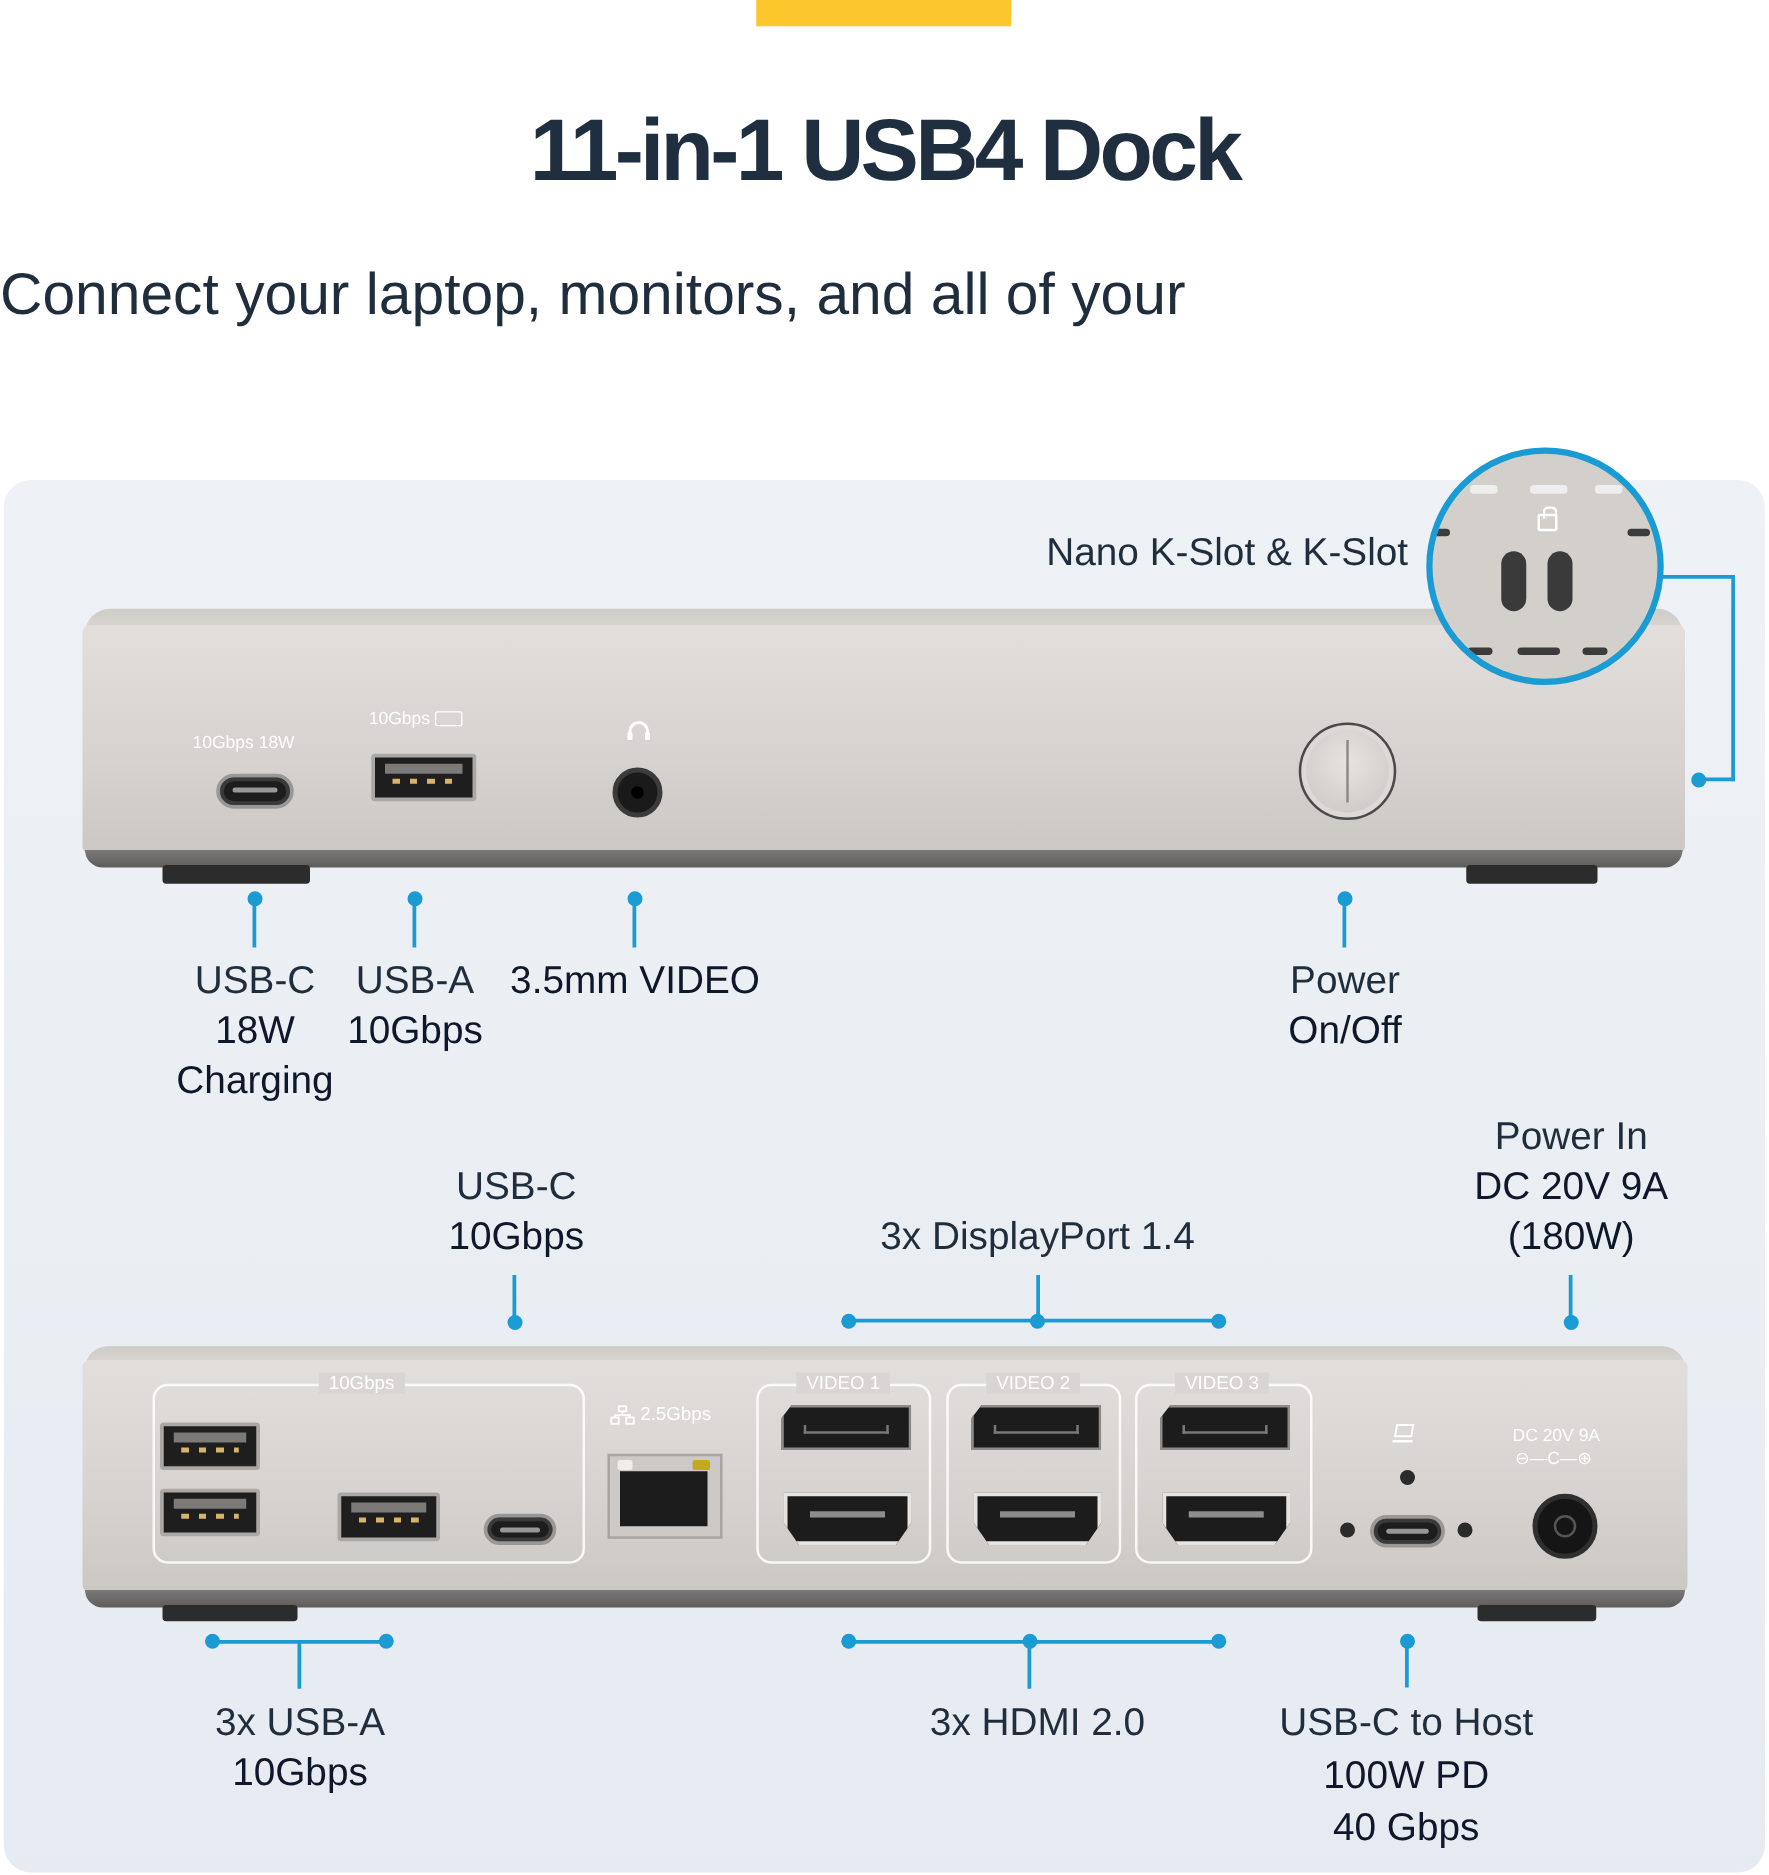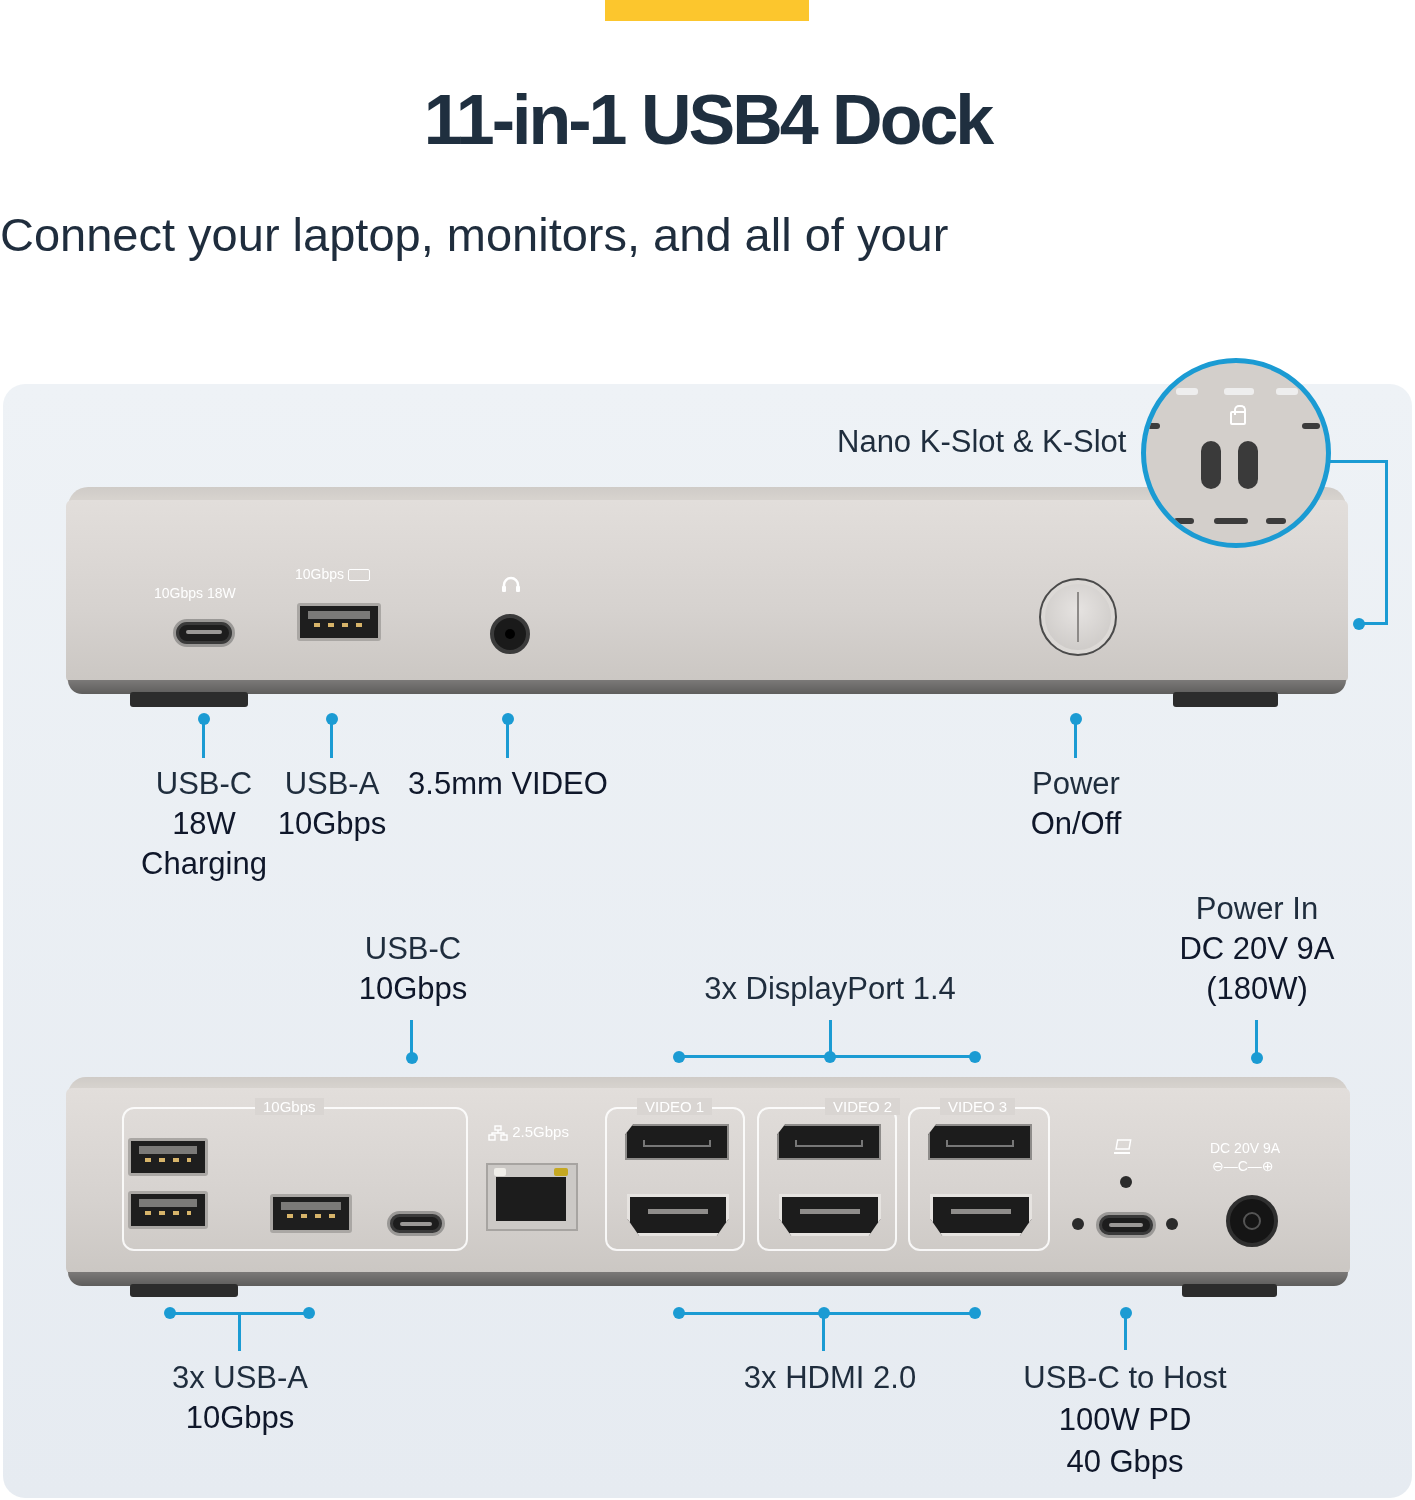--- a/index.html
+++ b/index.html
@@ -198,21 +198,21 @@
     <div class="abs rj45-led-l" style="left:6px;top:3px;width:12px;height:8px;"></div>
     <div class="abs rj45-led-r" style="left:66px;top:3px;width:14px;height:8px;"></div>
   </div>
 
   <div class="abs group-frame" style="left:605px;top:1107px;width:136px;height:140px;"></div>
   <div class="abs group-title" style="left:637px;top:1098px;">VIDEO 1</div>
   <div class="abs dp" style="left:625px;top:1124px;width:100px;height:32px;"></div>
   <div class="abs hdmi" style="left:627px;top:1194px;width:96px;height:36px;"></div>
 
   <div class="abs group-frame" style="left:757px;top:1107px;width:136px;height:140px;"></div>
-  <div class="abs group-title" style="left:825px;top:1098px;">VIDEO 2</div>
+  <div class="abs group-title" style="left:789px;top:1098px;">VIDEO 2</div>
   <div class="abs dp" style="left:777px;top:1124px;width:100px;height:32px;"></div>
   <div class="abs hdmi" style="left:779px;top:1194px;width:96px;height:36px;"></div>
 
   <div class="abs group-frame" style="left:908px;top:1107px;width:138px;height:140px;"></div>
   <div class="abs group-title" style="left:940px;top:1098px;">VIDEO 3</div>
   <div class="abs dp" style="left:928px;top:1124px;width:100px;height:32px;"></div>
   <div class="abs hdmi" style="left:930px;top:1194px;width:96px;height:36px;"></div>
 
   <div class="abs" style="left:1112px;top:1138px;width:24px;height:18px;">
     <svg width="24" height="18" viewBox="0 0 24 18">

